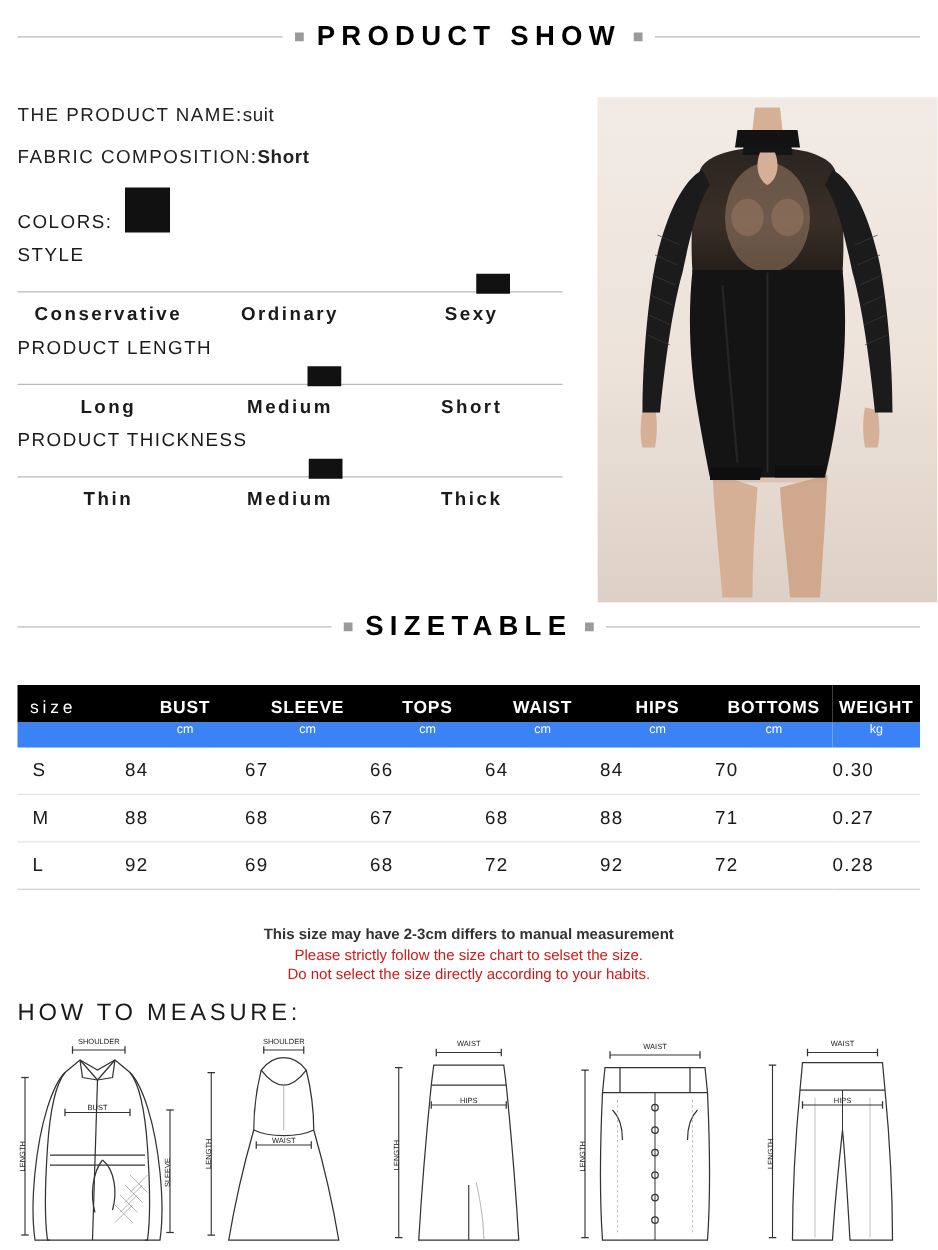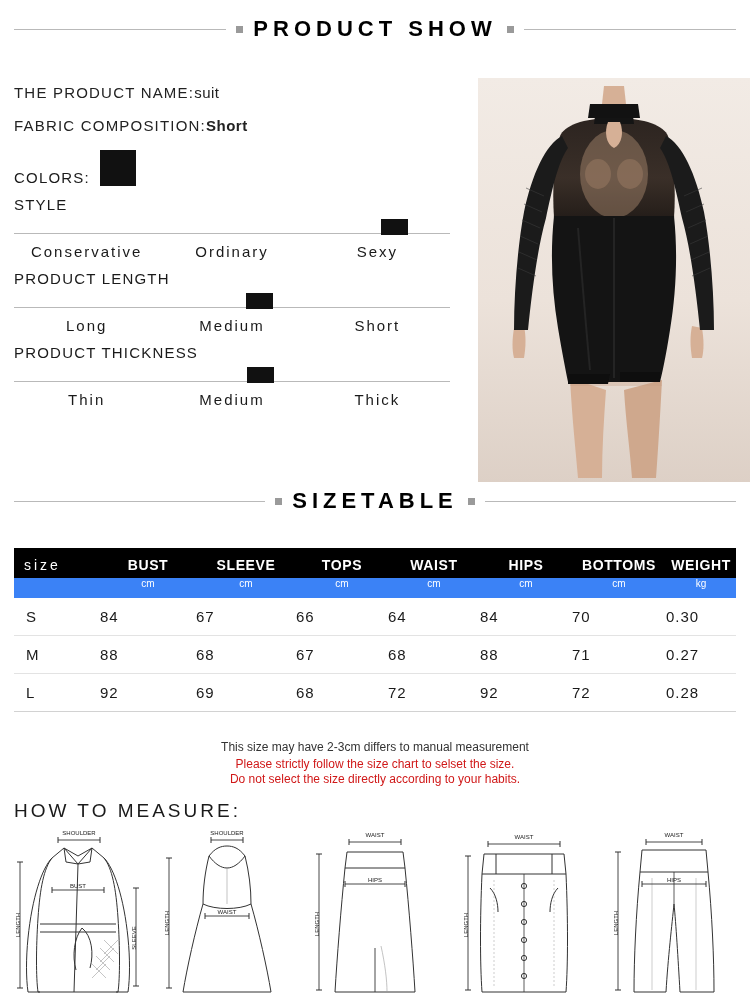--- a/index.html
+++ b/index.html
@@ -113,20 +113,21 @@
     display: flex;
     width: 436px;
     margin-top: 2px;
   }
   .scale-labels span {
     flex: 1 1 0;
     text-align: center;
     font-size: 15px;
     letter-spacing: 2px;
     color: #1a1a1a;
+    font-weight: bold;
   }
 
   
   .product-photo {
     position: absolute;
     right: 0;
     top: 78px;
     width: 272px;
     height: 404px;
     overflow: hidden;
@@ -190,20 +191,21 @@
   .notes {
     position: absolute;
     top: 740px;
     left: 0; right: 0;
     text-align: center;
   }
   .notes .n1 {
     font-size: 12px;
     color: #333;
     margin-bottom: 3px;
+    font-weight: bold;
   }
   .notes .n2, .notes .n3 {
     font-size: 12px;
     color: #d01818;
     line-height: 1.25;
   }
 
   
   .htm-title {
     position: absolute;

